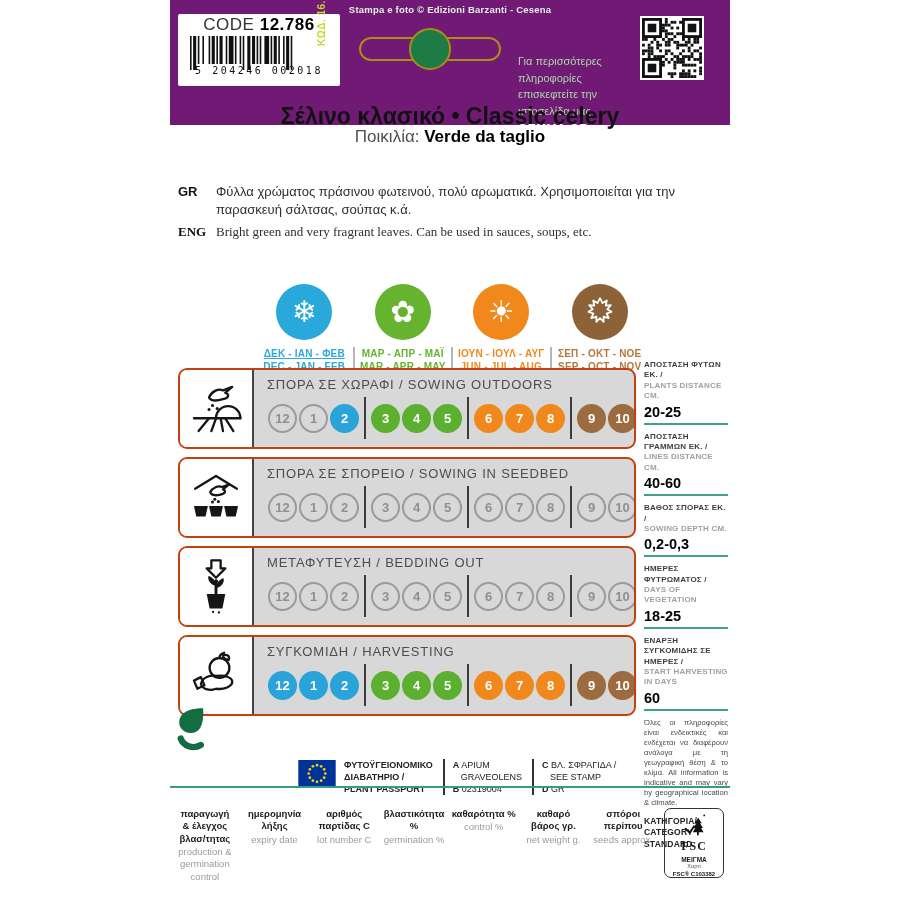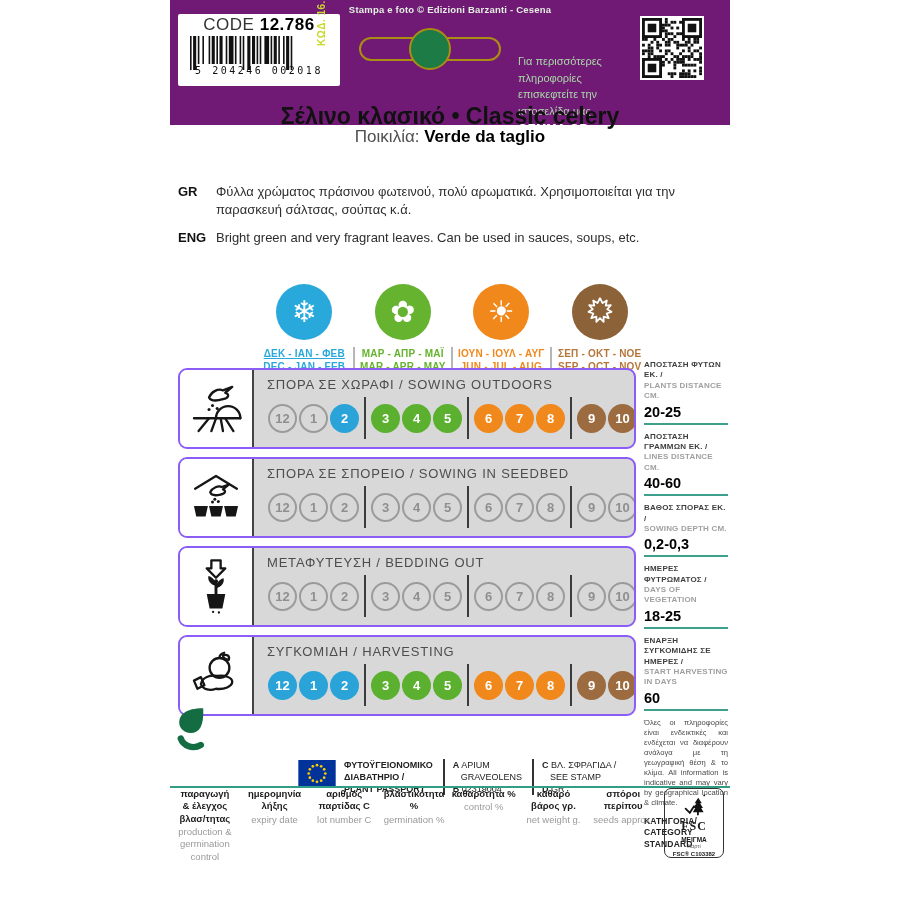--- a/index.html
+++ b/index.html
@@ -35,33 +35,33 @@
   .ribbon{position:absolute;left:8px;top:152px;width:544px;height:24px;background:#1d7b46;
           color:#fff;font-style:italic;font-weight:bold;font-size:15px;letter-spacing:.6px;
           line-height:24px;text-align:center;
           clip-path:polygon(0 0,100% 0,calc(100% - 9px) 50%,100% 100%,0 100%,9px 50%);}
 
   
   .desc{position:absolute;left:8px;width:540px;display:flex;font-size:13px;line-height:1.35;}
   .desc .lab{width:38px;font-weight:bold;color:#111;flex:none;}
   .desc .txt{color:#2e2e2e;width:480px;}
   .desc.gr{top:183px;}
-  .desc.eng{top:229px;}
+  .desc.eng{top:223px;font-family:Liberation Serif, serif;}
 
   
   .seasons{position:absolute;left:86px;top:284px;width:392px;display:flex;align-items:flex-start;}
   .season-col{flex:1;text-align:center;}
   .season-circle{width:56px;height:56px;border-radius:50%;margin:0 auto;display:flex;
                  align-items:center;justify-content:center;color:#fff;font-size:30px;line-height:1;}
   .season-months{margin-top:7px;font-size:10px;font-weight:bold;line-height:1.3;letter-spacing:.2px;}
   .season-sep{width:2px;height:26px;background:#b5b5b5;align-self:flex-end;margin-bottom:0;}
 
   
   .calendar{position:absolute;left:8px;top:368px;width:458px;}
-  .cal-row{display:flex;height:77px;border:2px solid #8b5cf6;border-radius:9px;margin-bottom:8px;
+  .cal-row{display:flex;height:77px;border:2px solid #c2410c;border-radius:9px;margin-bottom:8px;
            overflow:hidden;background:#d8d8d8;}
   .cal-icon{width:72px;flex:none;background:#fff;border-right:2px solid #434343;
             display:flex;align-items:center;justify-content:center;}
   .cal-body{flex:1;padding:7px 8px 5px 13px;}
   .cal-title{font-size:13px;color:#4d4d4d;letter-spacing:.8px;margin-bottom:5px;white-space:nowrap;}
   .cal-months{display:flex;align-items:center;height:42px;}
   .m{width:29px;height:29px;border-radius:50%;flex:none;display:flex;align-items:center;
      justify-content:center;font-size:13px;font-weight:bold;color:#fff;margin:0 1px;box-sizing:border-box;text-align:center;}
   .m.off{background:transparent;border:2px solid #9b9b9b;color:#8f8f8f;}
   .group-sep{width:2px;height:42px;background:#3c3c3c;margin:0 4px;flex:none;}
@@ -90,21 +90,21 @@
   .passport{display:flex;align-items:flex-start;margin:7px 0 0 122px;}
   .euflag{flex:none;margin-top:1px;}
   .pp-col{font-size:9px;line-height:1.35;color:#222;margin-left:8px;}
   .pp-col b{font-weight:bold;}
   .pp-col .ind{margin-left:8px;}
   .pp-bold{font-weight:bold;}
   .pp-rule{width:2px;height:36px;background:#333;margin-left:10px;flex:none;}
 
   
   .footer{position:absolute;left:0;top:786px;width:560px;border-top:2.5px solid #2f9e85;
-          padding-top:0;display:flex;}
+          padding-top:20px;display:flex;}
   .footer-fields{display:flex;width:488px;}
   .f-col{flex:1;text-align:center;padding:0 2px;}
   .f-gr{font-size:9.5px;font-weight:bold;color:#1c1c1c;line-height:1.3;white-space:pre-line;}
   .f-en{font-size:9.5px;color:#9a9a9a;line-height:1.3;white-space:pre-line;margin-top:1px;}
   .fsc-box{width:60px;height:70px;border:1.5px solid #333;border-radius:7px;margin-left:6px;
            flex:none;text-align:center;padding-top:4px;box-sizing:border-box;}
   .fsc-name{font-family:"Liberation Serif",serif;font-size:12px;font-weight:bold;letter-spacing:1px;margin-top:-2px;}
   .fsc-l1{font-size:6.5px;font-weight:bold;margin-top:2px;}
   .fsc-l2{font-size:5.5px;color:#555;}
   .fsc-code{font-size:6px;font-weight:bold;margin-top:2px;}

